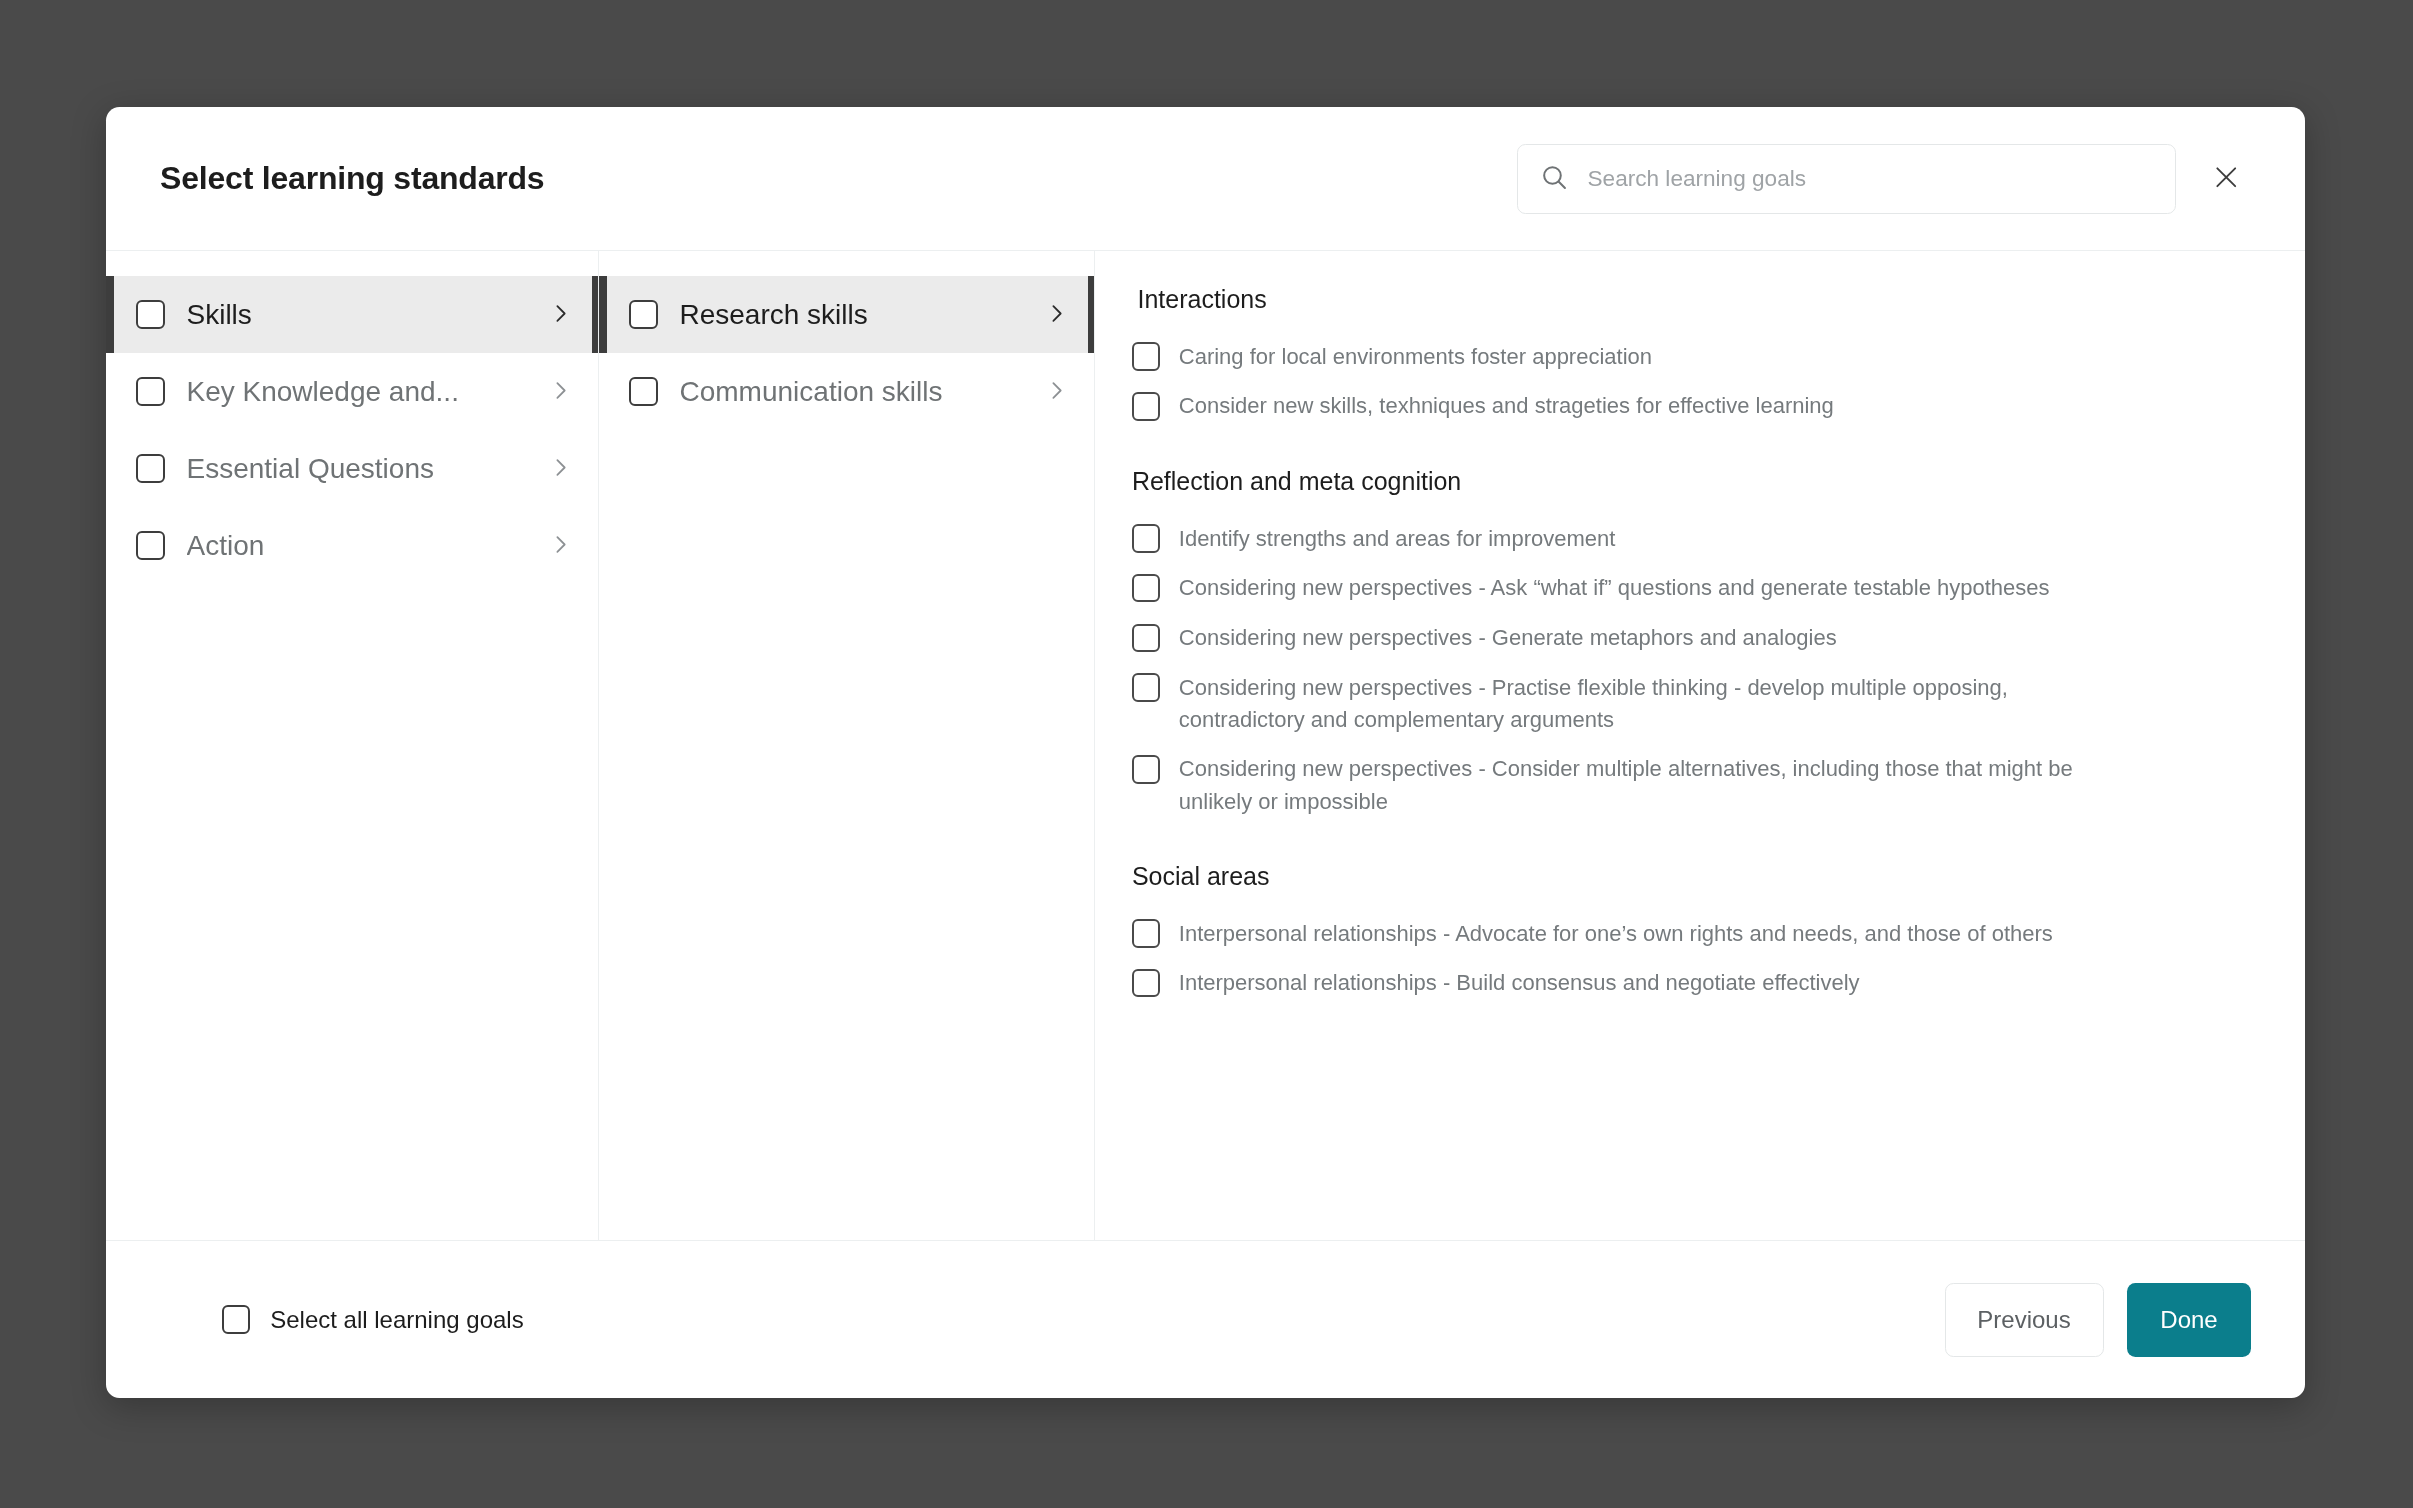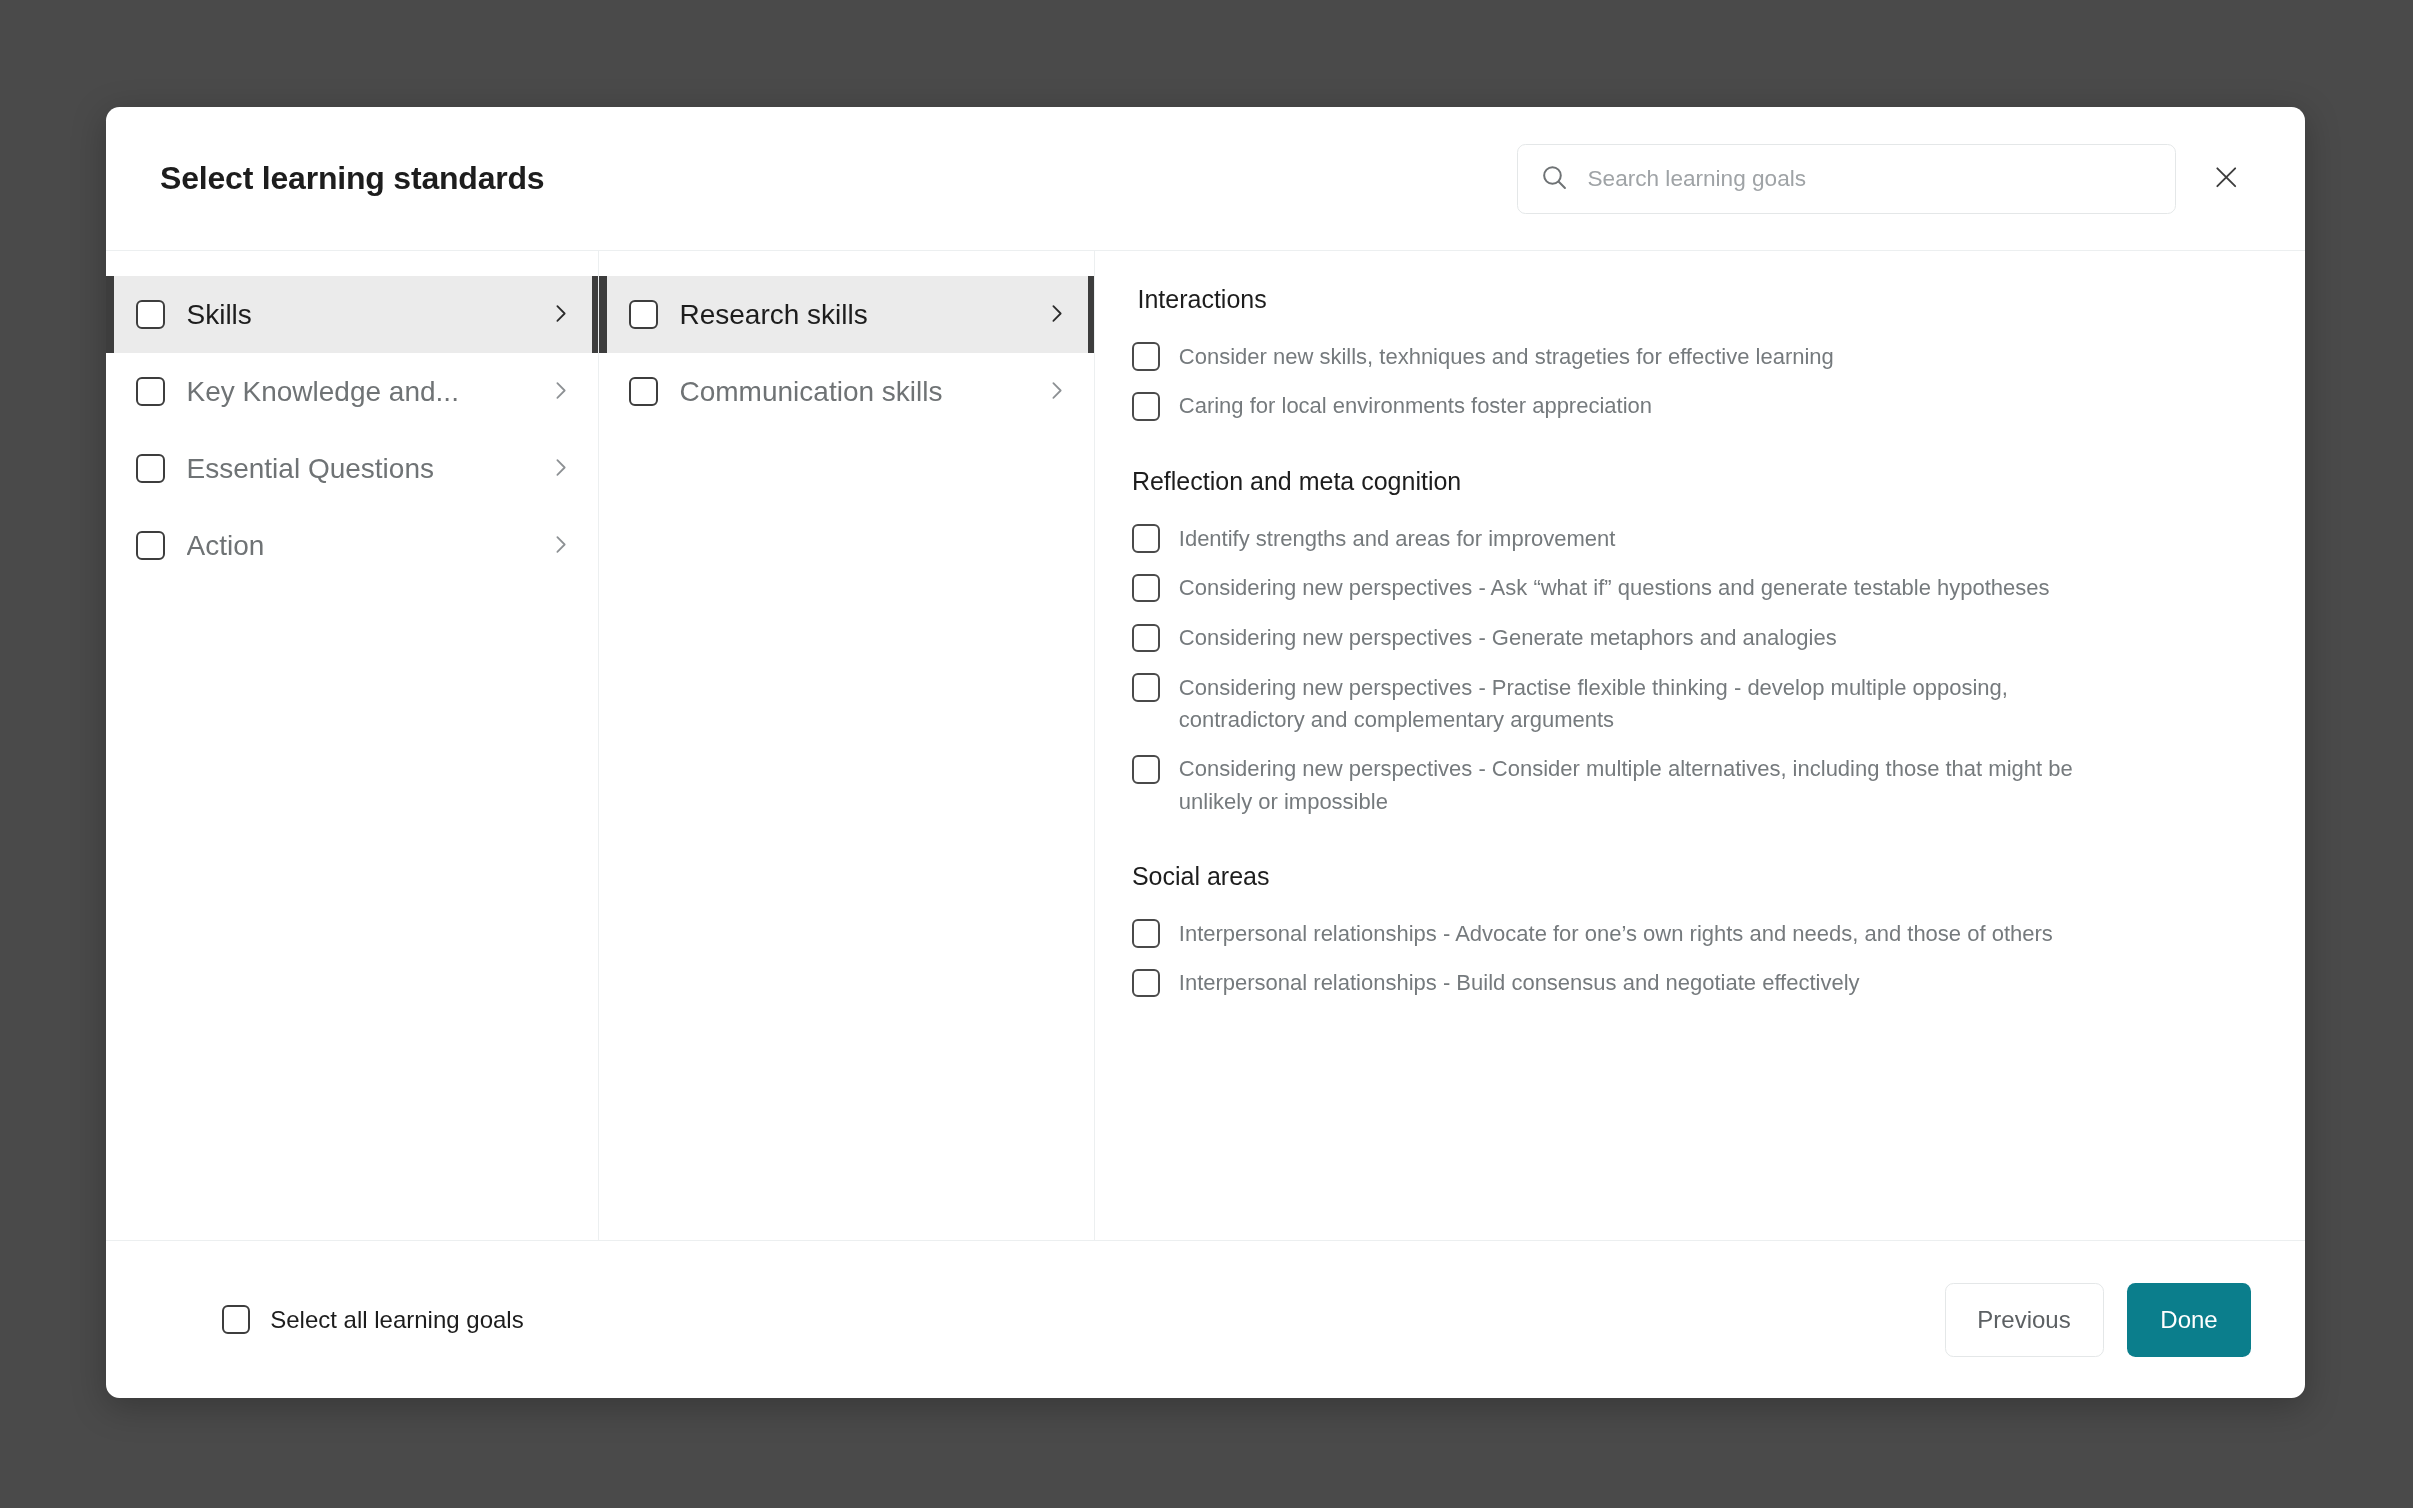--- a/index.html
+++ b/index.html
@@ -320,25 +320,25 @@
                 <polyline points="9,5 16,12 9,19" stroke="#8d9194" stroke-width="1.7" stroke-linecap="round" stroke-linejoin="round"></polyline>
               </svg></span>
           </div>
         </div>
 
       <div id="col-goals">
           <div class="goal-group">
             <div class="group-title">Interactions</div>
             <div class="goal-item">
               <span class="cbox light"></span>
+              <span class="goal-text">Caring for local environments foster appreciation</span>
+            </div>
+            <div class="goal-item">
+              <span class="cbox light"></span>
               <span class="goal-text">Consider new skills, texhniques and strageties for effective learning</span>
-            </div>
-            <div class="goal-item">
-              <span class="cbox light"></span>
-              <span class="goal-text">Caring for local environments foster appreciation</span>
             </div>
           </div>
           <div class="goal-group">
             <div class="group-title">Reflection and meta cognition</div>
             <div class="goal-item">
               <span class="cbox light"></span>
               <span class="goal-text">Identify strengths and areas for improvement</span>
             </div>
             <div class="goal-item">
               <span class="cbox light"></span>

